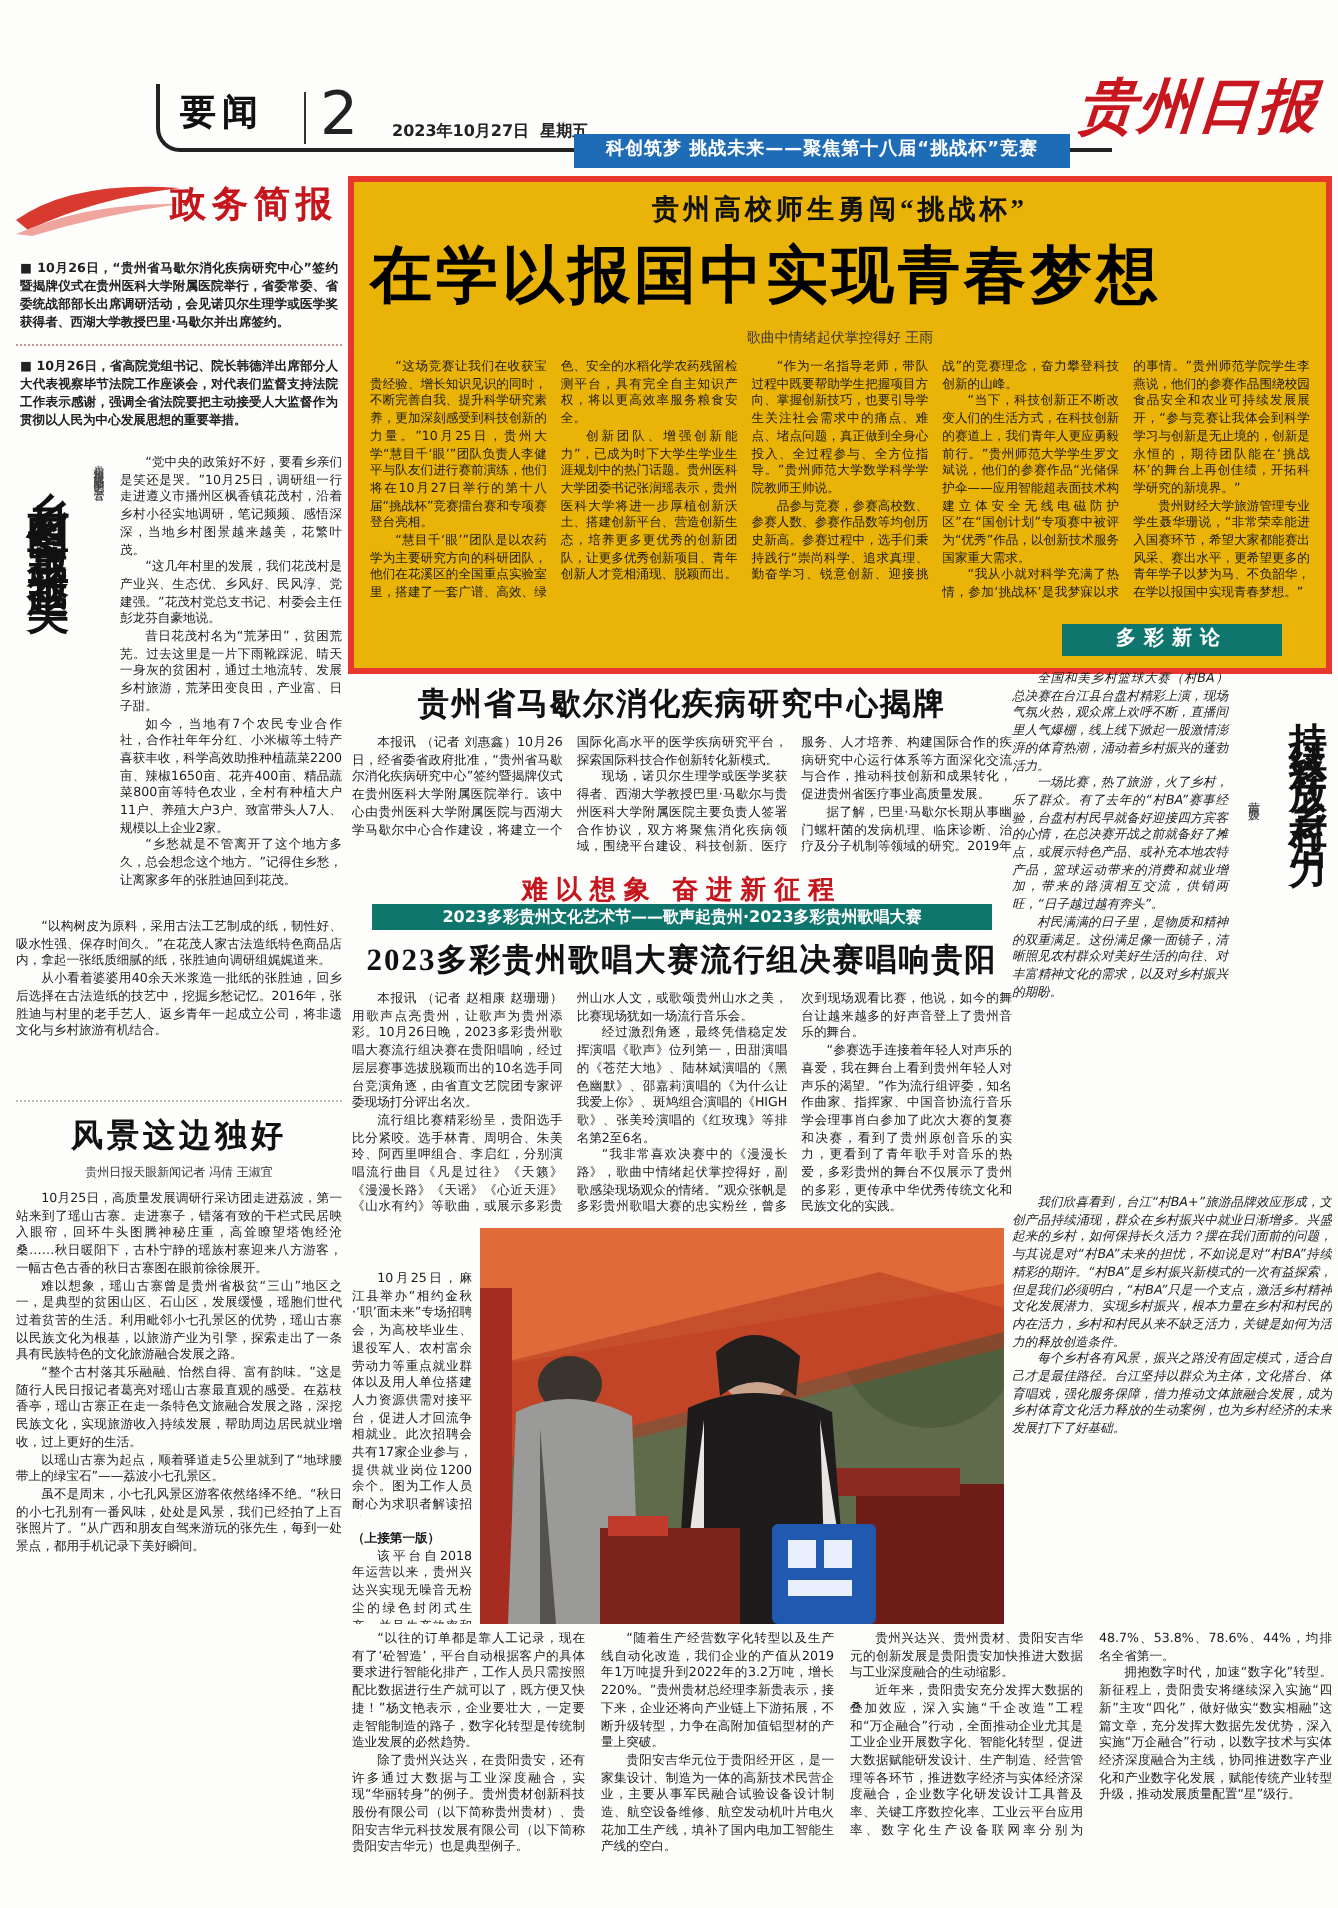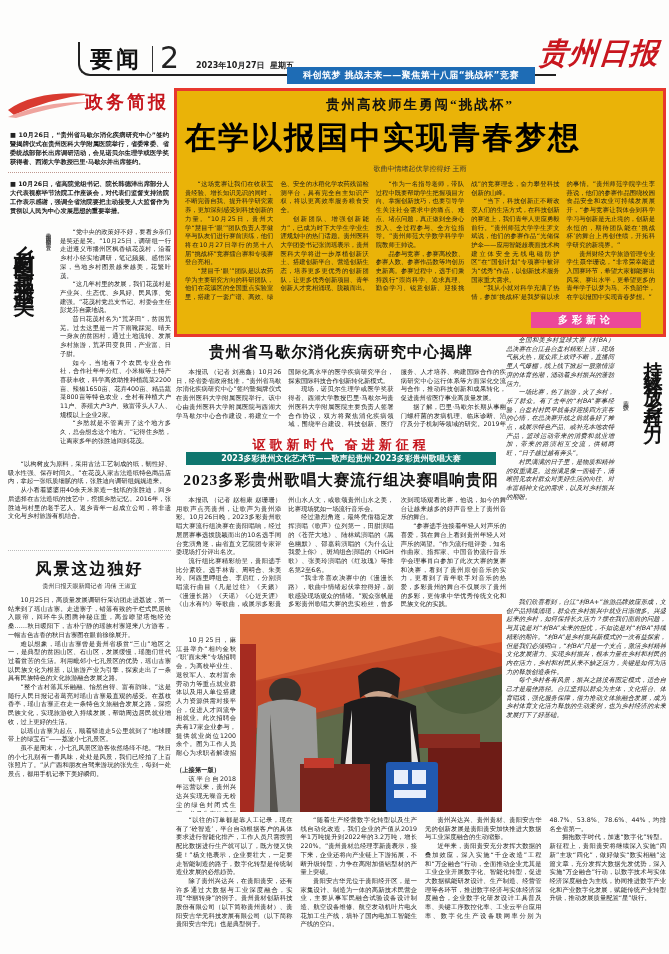--- a/index.html
+++ b/index.html
@@ -3,21 +3,21 @@
 <meta charset="utf-8">
 <style>
   * { margin:0; padding:0; box-sizing:border-box; }
   html,body { background:#e9e9e7; }
   body { font-family:"DejaVu Sans", sans-serif; }
   #page { position:relative; width:669px; height:954px; margin:0 auto; background:#fdfdfc; overflow:hidden; }
 
   
   .hdr-bracket { position:absolute; left:78px; top:42px; width:478px; height:34px;
     border-left:2px solid #222; border-bottom:2px solid #222; border-bottom-left-radius:12px; }
-  .hdr-section { position:absolute; left:90px; top:44px; font-size:23px; font-weight:bold; letter-spacing:3px; color:#111; font-family:"Liberation Serif", serif; }
+  .hdr-section { position:absolute; left:90px; top:44px; font-size:18px; font-weight:bold; letter-spacing:3px; color:#111; font-family:"Liberation Serif", serif; }
   .hdr-sep { position:absolute; left:152px; top:46px; width:1px; height:26px; background:#333; }
   .hdr-pageno { position:absolute; left:160px; top:40px; font-size:30px; color:#222; font-family:"DejaVu Sans", sans-serif; }
   .hdr-date { position:absolute; left:196px; top:60px; font-size:8px; font-weight:bold; color:#222; }
   .masthead { position:absolute; right:10px; top:34px; font-size:29px; font-weight:bold; font-style:italic;
     color:#c8161e; font-family:"DejaVu Serif", serif; letter-spacing:1px; transform:skewX(-4deg); }
 
   
   .theme-banner { position:absolute; left:287px; top:67px; width:248px; height:17px; background:#1e6cb5;
     color:#fff; font-size:9px; font-weight:bold; text-align:center; line-height:17px; letter-spacing:0.5px; }
 
@@ -67,21 +67,21 @@
 
   
   .caption-col { position:absolute; left:176px; top:636px; width:60px; height:122px; overflow:hidden; }
   .news-photo { position:absolute; left:240px; top:614px; width:262px; height:198px; overflow:hidden; background:#7d6a50; }
   .cont-intro { position:absolute; left:176px; top:766px; width:60px; height:46px; overflow:hidden; }
   .cont-tag { font-weight:bold; text-indent:0 !important; }
   .cont-main { position:absolute; left:176px; top:816px; width:490px; height:132px; column-count:4; column-gap:8px; overflow:hidden; }
 
   
   .comm { position:absolute; left:506px; top:312px; width:160px; }
-  .comm-label { margin:0 auto; width:110px; height:16px; background:#ec4899; color:#fff; font-size:10px; font-weight:bold; text-align:center; line-height:16px; letter-spacing:4px; }
+  .comm-label { margin:0 auto; width:110px; height:16px; background:#0f766e; color:#fff; font-size:10px; font-weight:bold; text-align:center; line-height:16px; letter-spacing:4px; }
   .comm-top { margin-top:8px; display:flex; flex-direction:row; height:256px; overflow:hidden; }
   .comm-text { flex:1; font-style:italic; }
   .comm-author { writing-mode:vertical-rl; font-size:6px; color:#444; width:14px; margin:60px 2px 0 2px; letter-spacing:2px; }
   .comm-title { font-size:19px; letter-spacing:9px; width:34px; padding-top:10px; }
   .comm-bottom { margin-top:6px; height:212px; overflow:hidden; font-style:italic; }
 </style>
 </head>
 <body>
 
 <div id="page">
@@ -161,21 +161,21 @@
   <div class="marshall">
     <div class="m-head serif-head">贵州省马歇尔消化疾病研究中心揭牌</div>
     <div class="m-body bt">
       <p>本报讯 （记者 刘惠鑫）10月26日，经省委省政府批准，“贵州省马歇尔消化疾病研究中心”签约暨揭牌仪式在贵州医科大学附属医院举行。该中心由贵州医科大学附属医院与西湖大学马歇尔中心合作建设，将建立一个国际化高水平的医学疾病研究平台，探索国际科技合作创新转化新模式。</p>
       <p>现场，诺贝尔生理学或医学奖获得者、西湖大学教授巴里·马歇尔与贵州医科大学附属医院主要负责人签署合作协议，双方将聚焦消化疾病领域，围绕平台建设、科技创新、医疗服务、人才培养、构建国际合作的疾病研究中心运行体系等方面深化交流与合作，推动科技创新和成果转化，促进贵州省医疗事业高质量发展。</p>
       <p>据了解，巴里·马歇尔长期从事幽门螺杆菌的发病机理、临床诊断、治疗及分子机制等领域的研究。2019年6月，巴里·马歇尔教授团队与贵州医科大学附属医院成立“幽门螺杆菌和肠道微生态联合实验室”，助推医院建立国内首家幽门螺杆菌专科门诊，通过开展幽门螺杆菌感染个性化诊疗，推动了我省幽门螺杆菌防治工作。</p>
 
     </div>
   </div>
 
-  <div class="song-banner1">讴歌新时代  奋进新征程</div>
+  <div class="song-banner1">难以想象  奋进新征程</div>
   <div class="song-banner2">2023多彩贵州文化艺术节——歌声起贵州·2023多彩贵州歌唱大赛</div>
   <div class="song">
     <div class="s-head serif-head">2023多彩贵州歌唱大赛流行组决赛唱响贵阳</div>
     <div class="s-body bt">
       <p>本报讯 （记者 赵相康 赵珊珊）用歌声点亮贵州，让歌声为贵州添彩。10月26日晚，2023多彩贵州歌唱大赛流行组决赛在贵阳唱响，经过层层赛事选拔脱颖而出的10名选手同台竞演角逐，由省直文艺院团专家评委现场打分评出名次。</p>
       <p>流行组比赛精彩纷呈，贵阳选手比分紧咬。选手林青、周明合、朱美玲、阿西里呷组合、李启红，分别演唱流行曲目《凡是过往》《天籁》《漫漫长路》《天谣》《心近天涯》《山水有约》等歌曲，或展示多彩贵州山水人文，或歌颂贵州山水之美，比赛现场犹如一场流行音乐会。</p>
       <p>经过激烈角逐，最终凭借稳定发挥演唱《歌声》位列第一，田甜演唱的《苍茫大地》、陆林斌演唱的《黑色幽默》、邵嘉莉演唱的《为什么让我爱上你》、斑鸠组合演唱的《HIGH歌》、张美玲演唱的《红玫瑰》等排名第2至6名。</p>
       <p>“我非常喜欢决赛中的《漫漫长路》，歌曲中情绪起伏掌控得好，副歌感染现场观众的情绪。”观众张帆是多彩贵州歌唱大赛的忠实粉丝，曾多次到现场观看比赛，他说，如今的舞台让越来越多的好声音登上了贵州音乐的舞台。</p>
       <p>“参赛选手连接着年轻人对声乐的喜爱，我在舞台上看到贵州年轻人对声乐的渴望。”作为流行组评委，知名作曲家、指挥家、中国音协流行音乐学会理事肖白参加了此次大赛的复赛和决赛，看到了贵州原创音乐的实力，更看到了青年歌手对音乐的热爱，多彩贵州的舞台不仅展示了贵州的多彩，更传承中华优秀传统文化和民族文化的实践。</p>
     </div>

